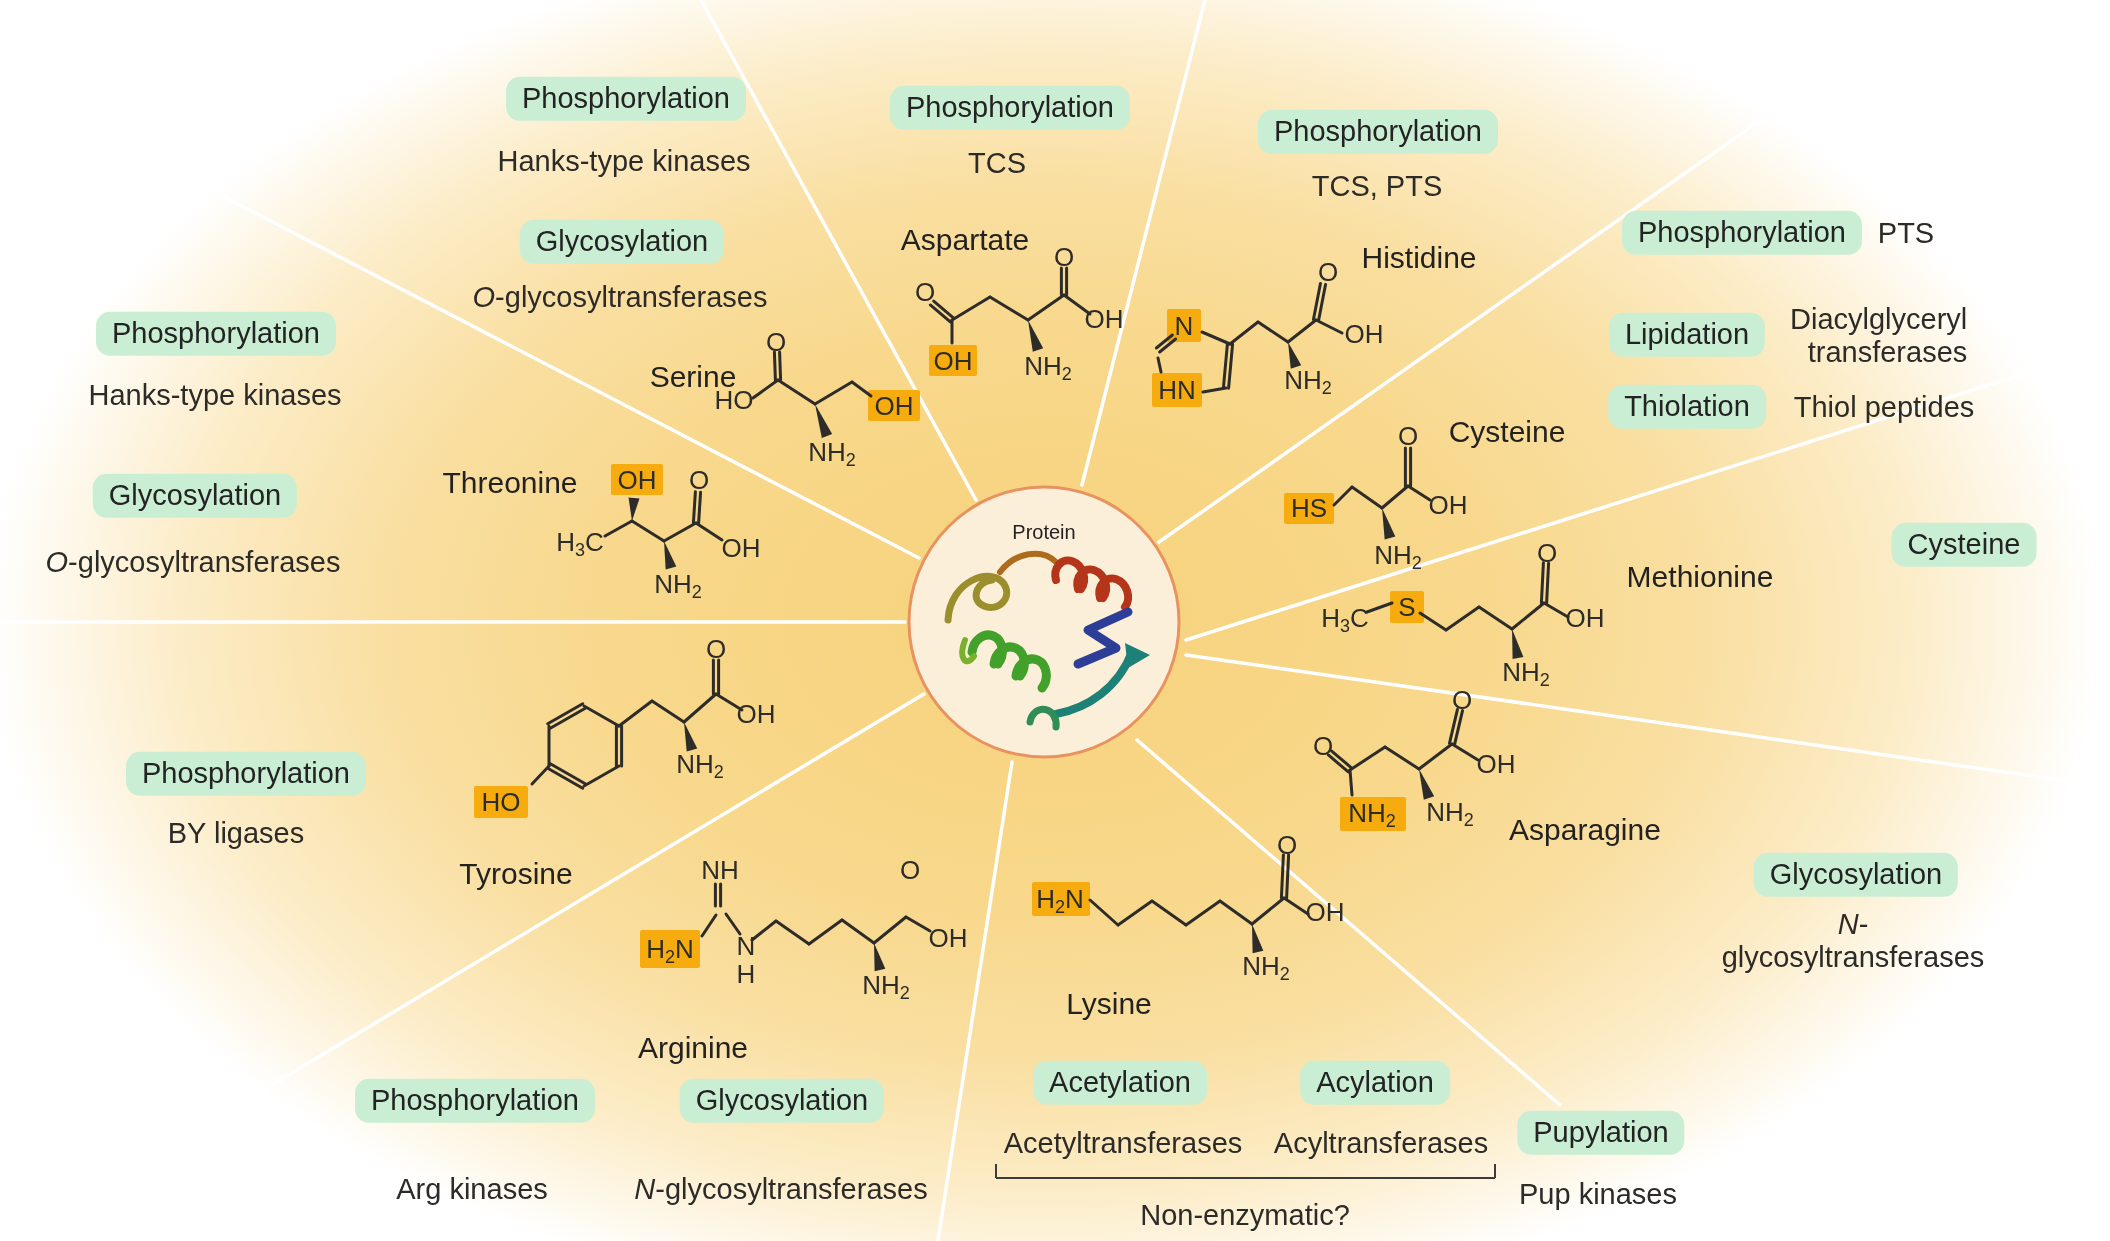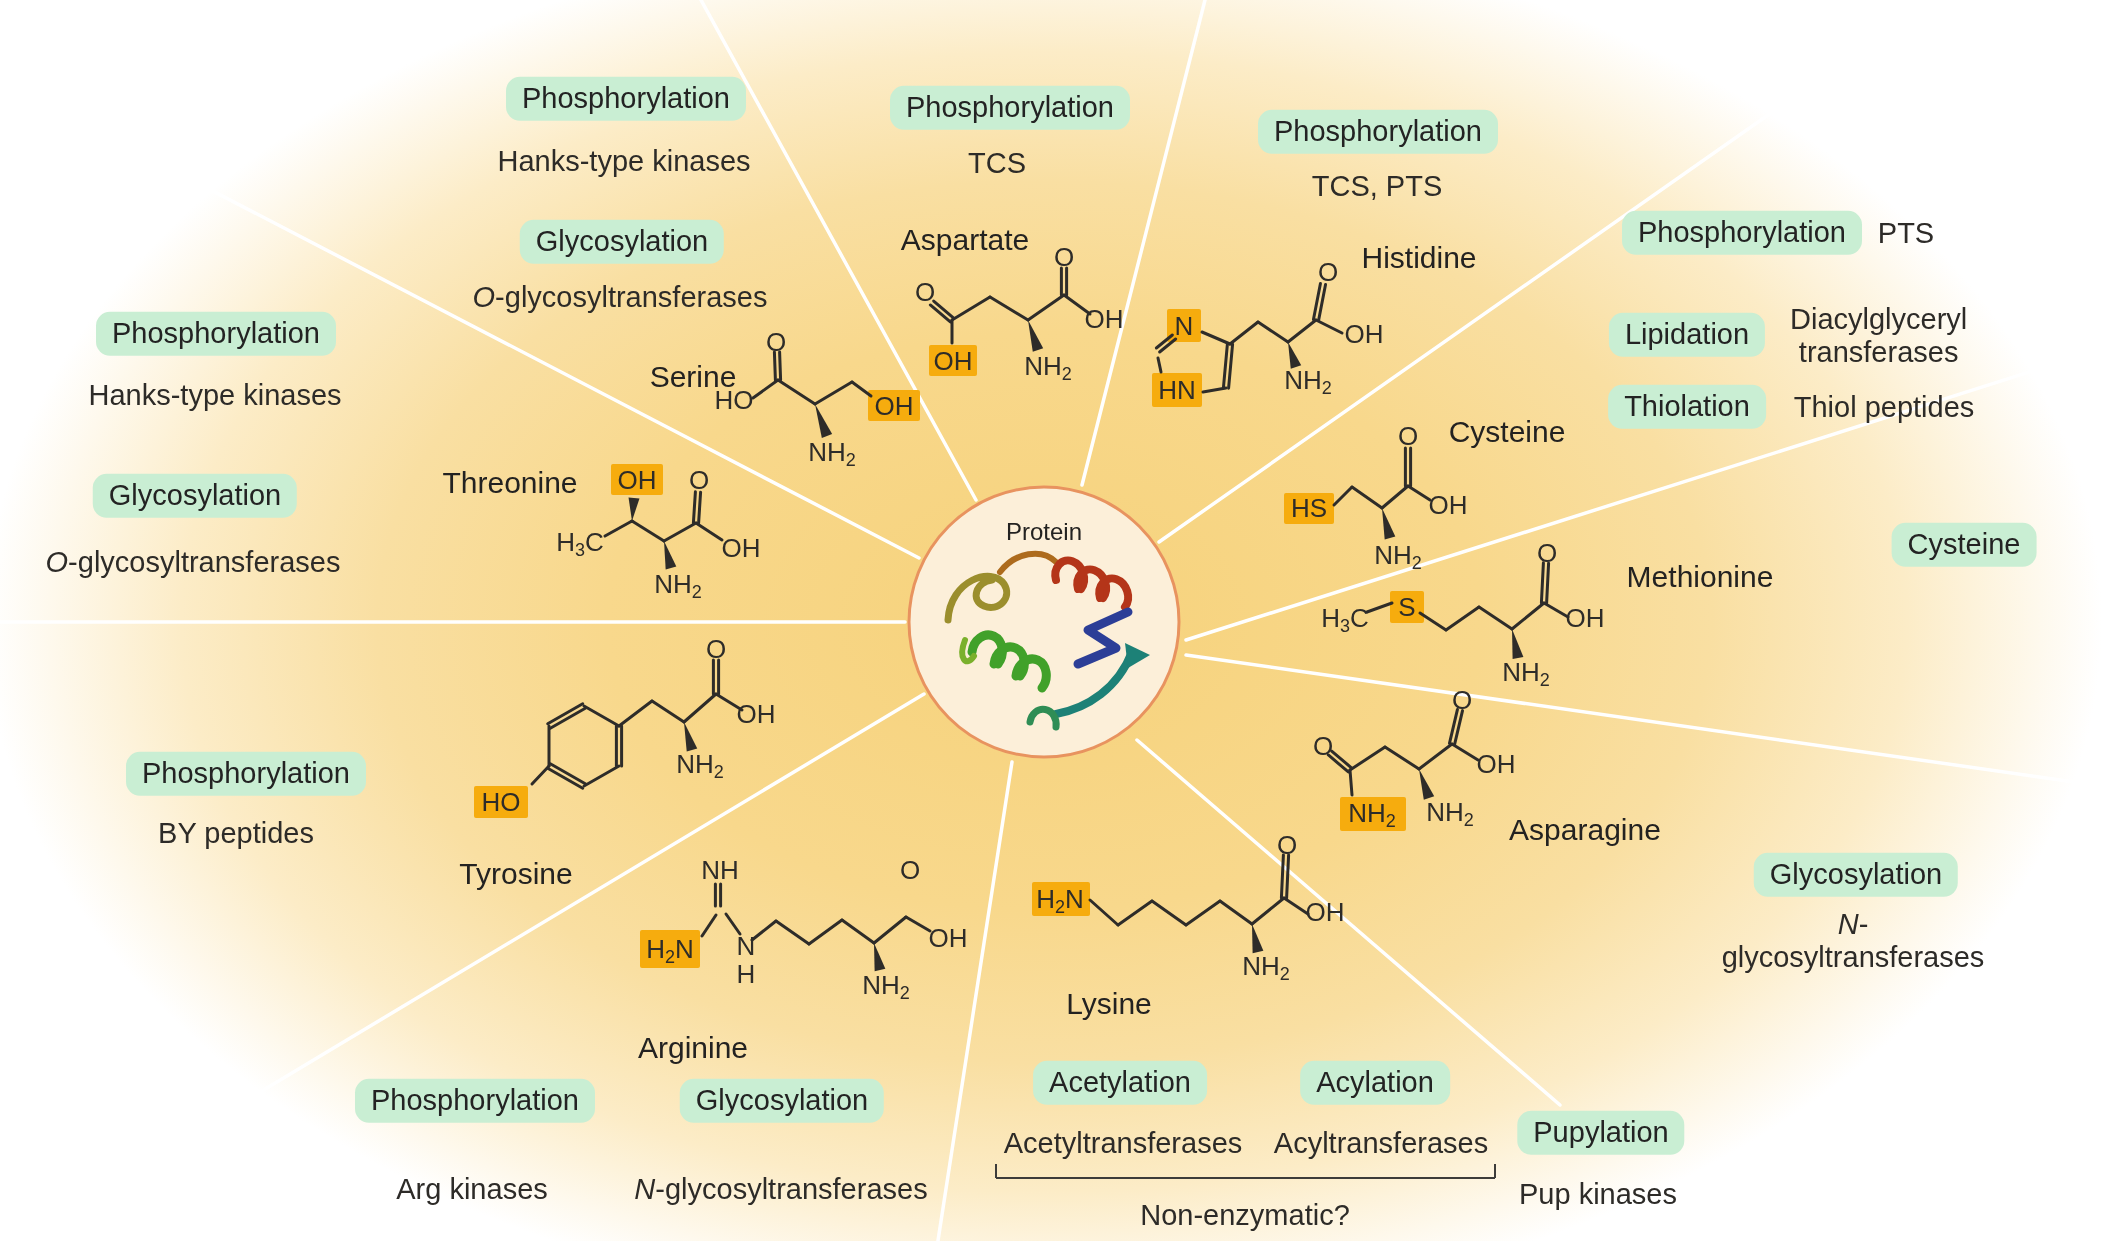--- a/index.html
+++ b/index.html
@@ -11,29 +11,29 @@
   }
   .pill{
     position:absolute;transform:translate(-50%,-50%);
     background:#c9eed3;color:#232323;font-size:29px;line-height:1.05;
     padding:6px 16px 8px;border-radius:14px;white-space:nowrap;
   }
   .enz{
     position:absolute;transform:translate(-50%,-50%);
     color:#2d2b28;font-size:29px;line-height:33px;white-space:pre-line;text-align:center;
   }
-  .enz.la{transform:none;text-align:center;}
+  .enz.la{transform:none;text-align:right;}
   .acid{
     position:absolute;transform:translate(-50%,-50%);
     color:#232221;font-size:30px;white-space:nowrap;
   }
   .it{font-style:italic;}
   #protein-label{
     position:absolute;transform:translate(-50%,-50%);
-    color:#232221;font-size:24px;
+    color:#232221;font-size:20px;
   }
   svg.layer{position:absolute;left:0;top:0;}
 </style>
 </head>
 <body>
 
 <div id="canvas">
 
   <svg class="layer" id="overlay" width="2110" height="1241" viewBox="0 0 2110 1241">
       <g stroke="#ffffff" stroke-width="3.5" stroke-linecap="round">
@@ -297,21 +297,21 @@
   <div class="pill" style="left:1601px;top:1133px">Pupylation</div>
   <div class="enz" style="left:1598px;top:1194px">Pup kinases</div>
 
   <div class="acid" style="left:693px;top:1048px">Arginine</div>
   <div class="pill" style="left:475px;top:1101px">Phosphorylation</div>
   <div class="enz" style="left:472px;top:1189px">Arg kinases</div>
   <div class="pill" style="left:782px;top:1101px">Glycosylation</div>
   <div class="enz" style="left:781px;top:1189px"><span class="it">N</span><span>-glycosyltransferases</span></div>
 
   <div class="pill" style="left:246px;top:774px">Phosphorylation</div>
-  <div class="enz" style="left:236px;top:833px">BY peptides</div>
+  <div class="enz" style="left:236px;top:833px">BY ligases</div>
   <div class="acid" style="left:516px;top:874px">Tyrosine</div>
 
   <div class="pill" style="left:216px;top:334px">Phosphorylation</div>
   <div class="enz" style="left:215px;top:395px">Hanks-type kinases</div>
   <div class="pill" style="left:195px;top:496px">Glycosylation</div>
   <div class="enz" style="left:193px;top:562px"><span class="it">O</span><span>-glycosyltransferases</span></div>
   <div class="acid" style="left:510px;top:483px">Threonine</div>
 
 </div>
 

